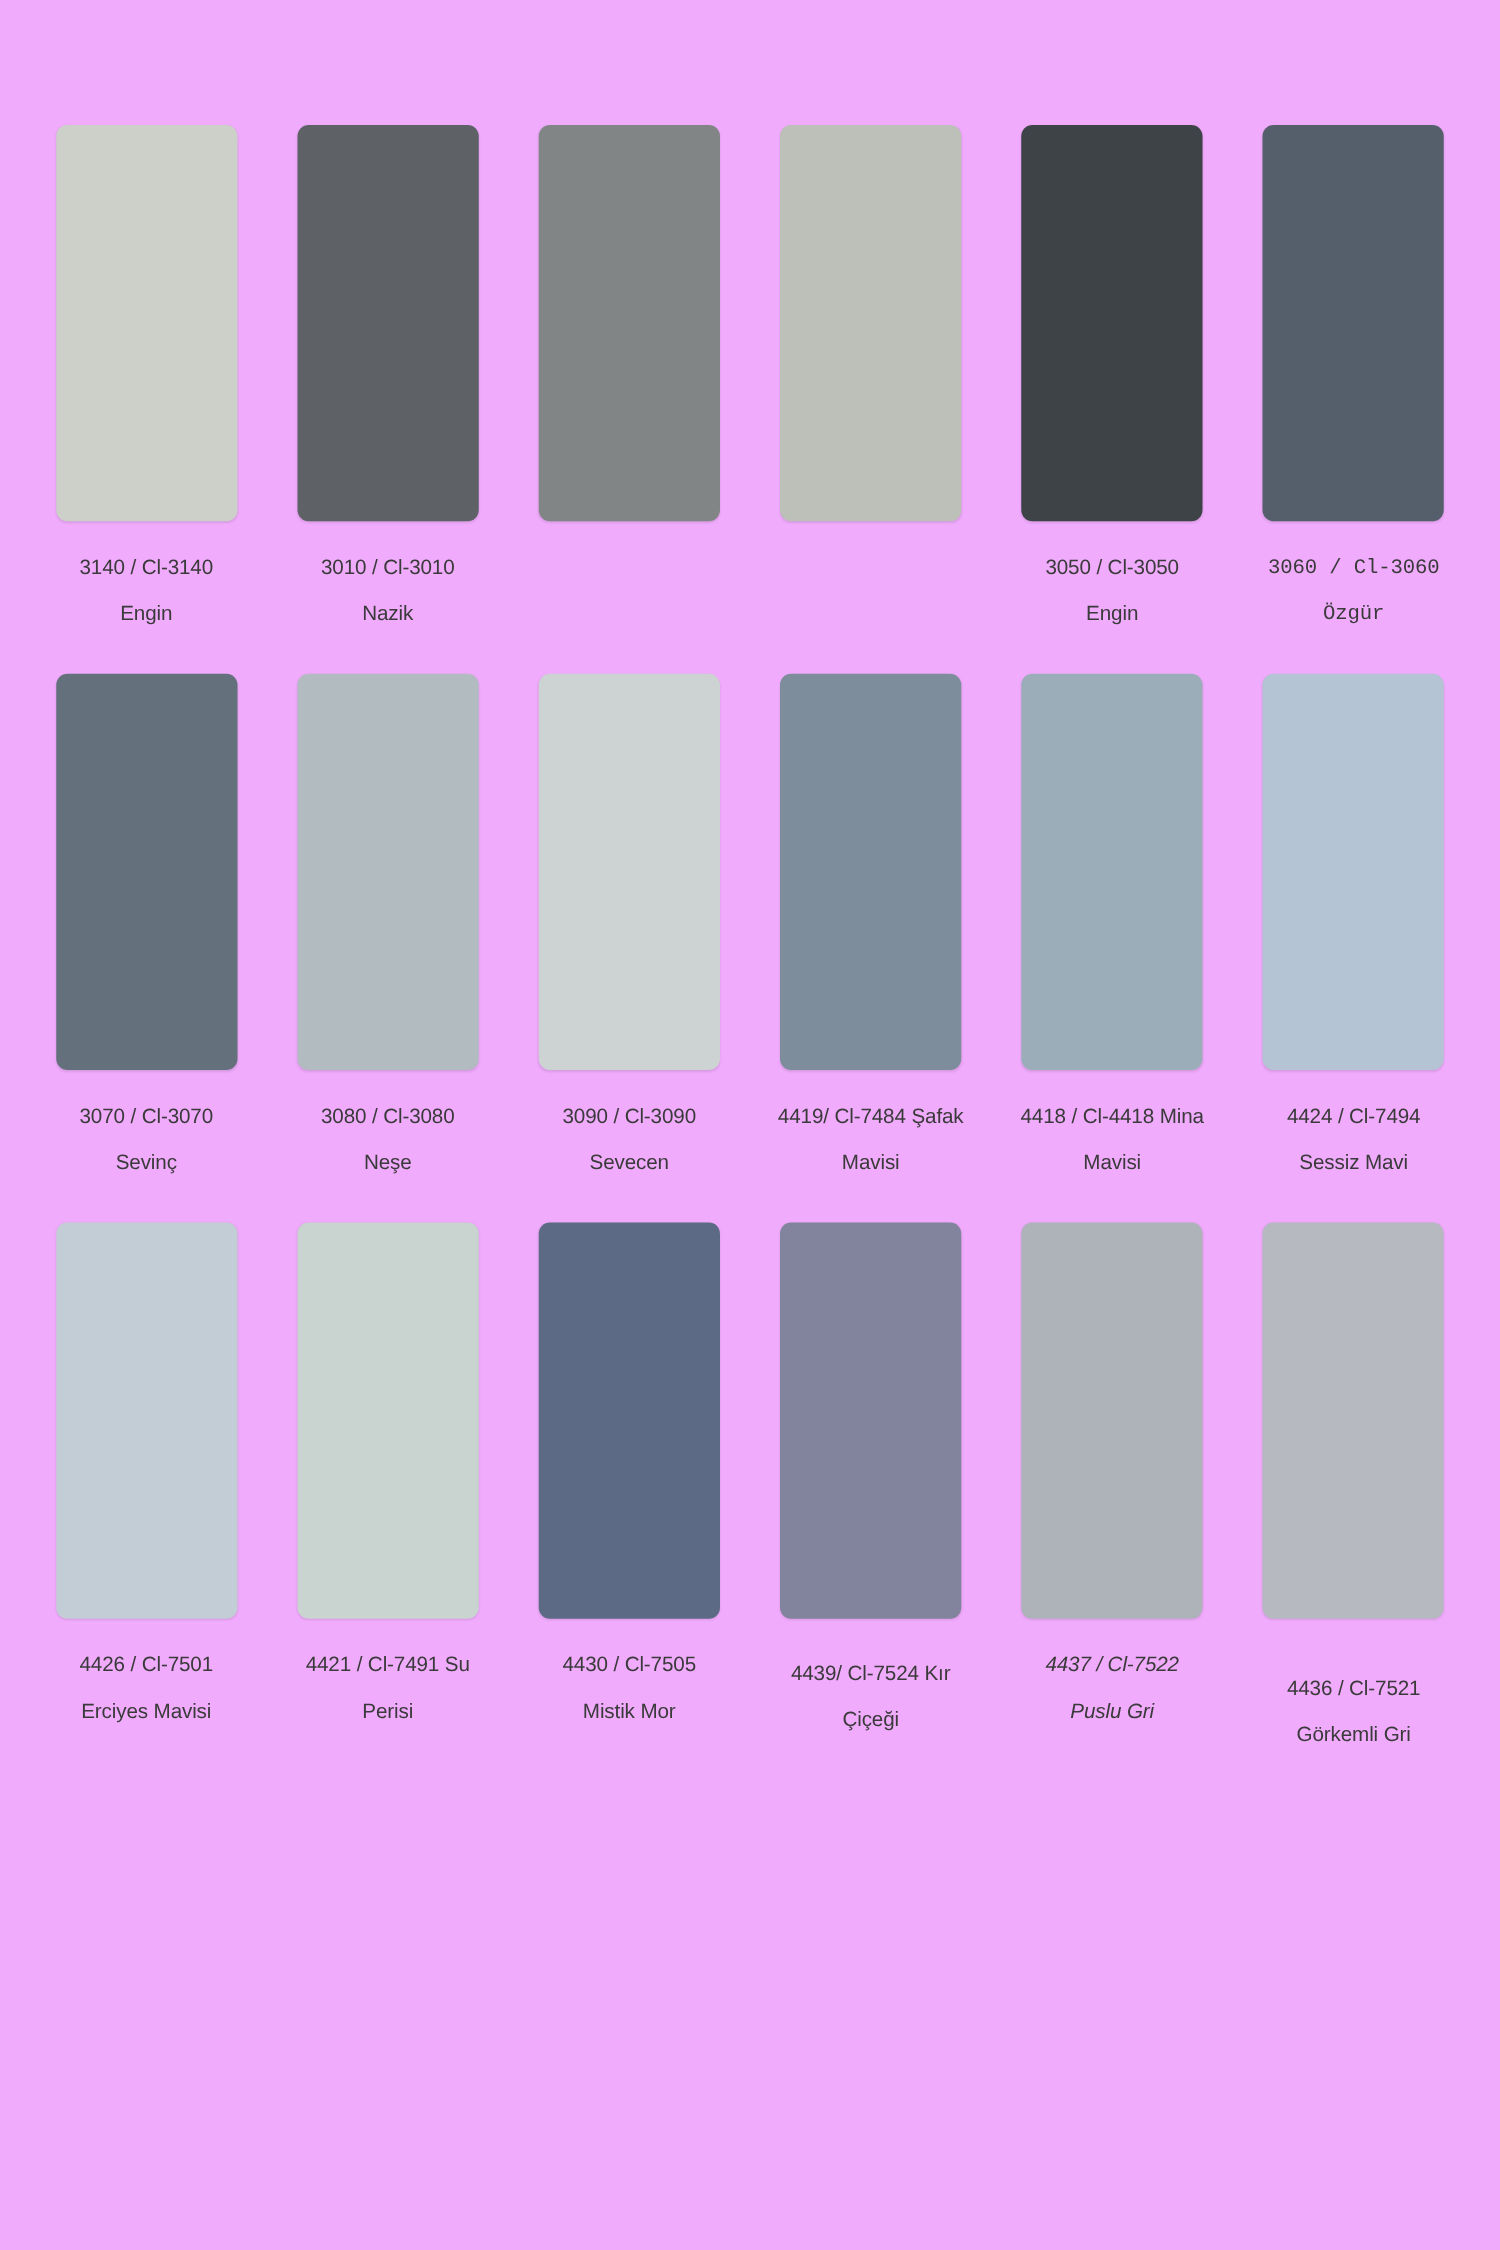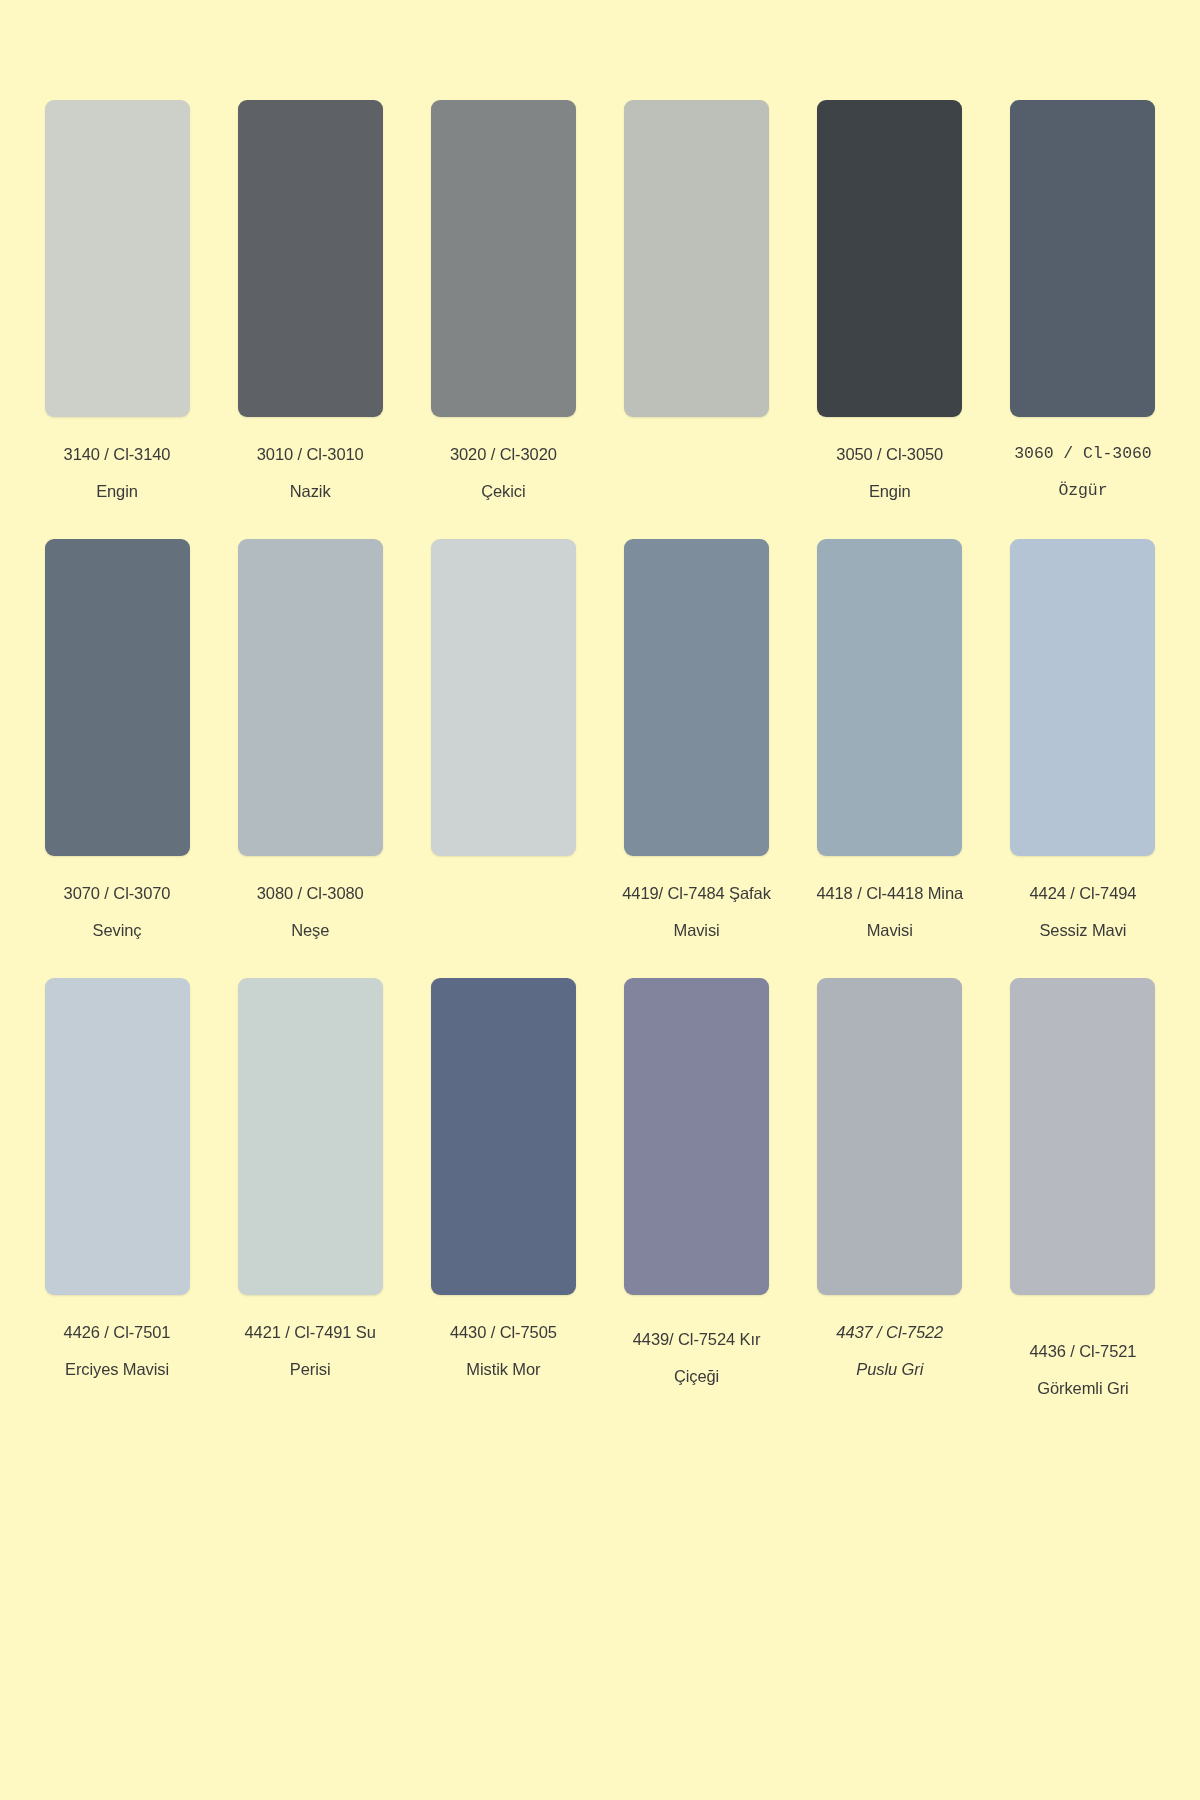--- a/index.html
+++ b/index.html
@@ -5,21 +5,21 @@
   * { box-sizing: border-box; margin: 0; padding: 0; }
   html, body {
     width: 1200px;
     height: 1800px;
     background: #ffffff;
     font-family: "Liberation Sans", sans-serif;
   }
   #palette-page {
     width: 1200px;
     height: 1800px;
-    background: #fef9c3;
+    background: #f0abfc;
     position: relative;
     overflow: hidden;
     padding: 0;
   }
   .palette-grid {
     display: flex;
     flex-direction: column;
     padding-top: 100px;
     padding-left: 33px;
     padding-right: 33px;
@@ -82,24 +82,20 @@
       </div>
       <div class="swatch-cell">
         <div class="swatch-chip" style="background-color: rgb(94, 98, 102);"></div>
         <div class="swatch-caption" style="color: rgb(58, 58, 58);">
           <span class="swatch-code">3010 / Cl-3010</span>
           <span class="swatch-name">Nazik</span>
         </div>
       </div>
       <div class="swatch-cell">
         <div class="swatch-chip" style="background-color: rgb(130, 133, 133);"></div>
-        <div class="swatch-caption" style="color: rgb(58, 58, 58);">
-          <span class="swatch-code">3020 / Cl-3020</span>
-          <span class="swatch-name">Çekici</span>
-        </div>
       </div>
       <div class="swatch-cell">
         <div class="swatch-chip" style="background-color: rgb(189, 192, 184);"></div>
       </div>
       <div class="swatch-cell">
         <div class="swatch-chip" style="background-color: rgb(62, 67, 71);"></div>
         <div class="swatch-caption" style="color: rgb(58, 58, 58);">
           <span class="swatch-code">3050 / Cl-3050</span>
           <span class="swatch-name">Engin</span>
         </div>
@@ -123,20 +119,24 @@
       </div>
       <div class="swatch-cell">
         <div class="swatch-chip" style="background-color: rgb(178, 188, 192);"></div>
         <div class="swatch-caption" style="color: rgb(58, 58, 58);">
           <span class="swatch-code">3080 / Cl-3080</span>
           <span class="swatch-name">Neşe</span>
         </div>
       </div>
       <div class="swatch-cell">
         <div class="swatch-chip" style="background-color: rgb(204, 211, 210);"></div>
+        <div class="swatch-caption" style="color: rgb(58, 58, 58);">
+          <span class="swatch-code">3090 / Cl-3090</span>
+          <span class="swatch-name">Sevecen</span>
+        </div>
       </div>
       <div class="swatch-cell">
         <div class="swatch-chip" style="background-color: rgb(125, 141, 155);"></div>
         <div class="swatch-caption" style="color: rgb(58, 58, 58);">
           <span class="swatch-code">4419/ Cl-7484 Şafak</span>
           <span class="swatch-name">Mavisi</span>
         </div>
       </div>
       <div class="swatch-cell">
         <div class="swatch-chip" style="background-color: rgb(156, 173, 186);"></div>

